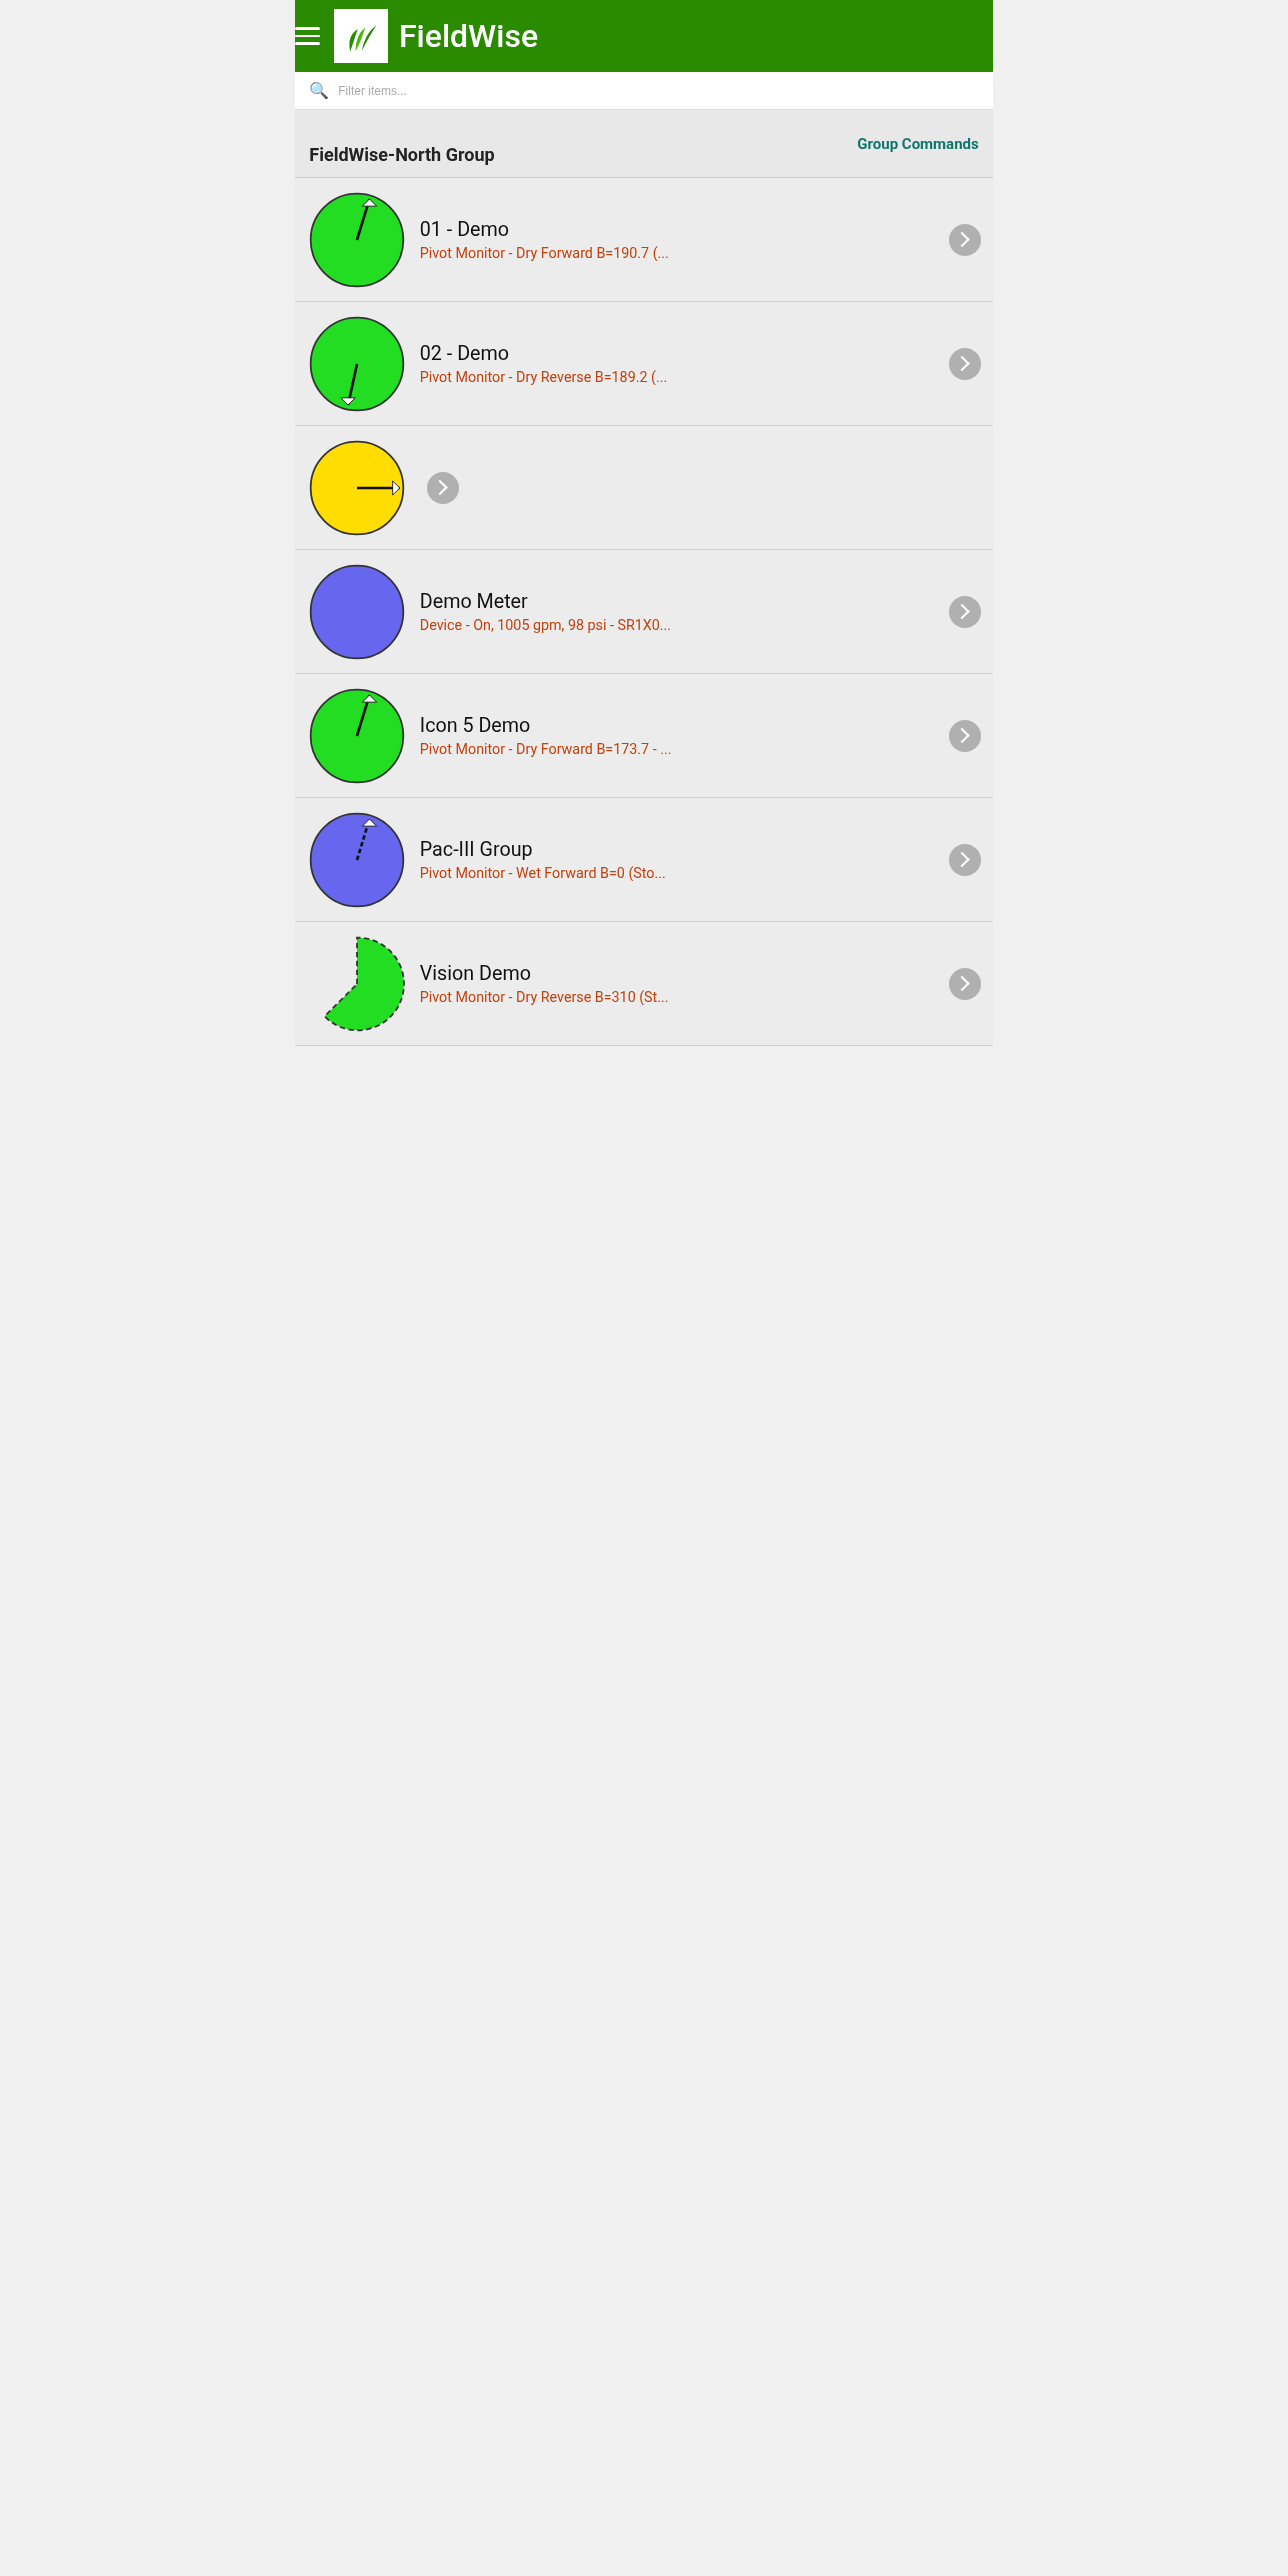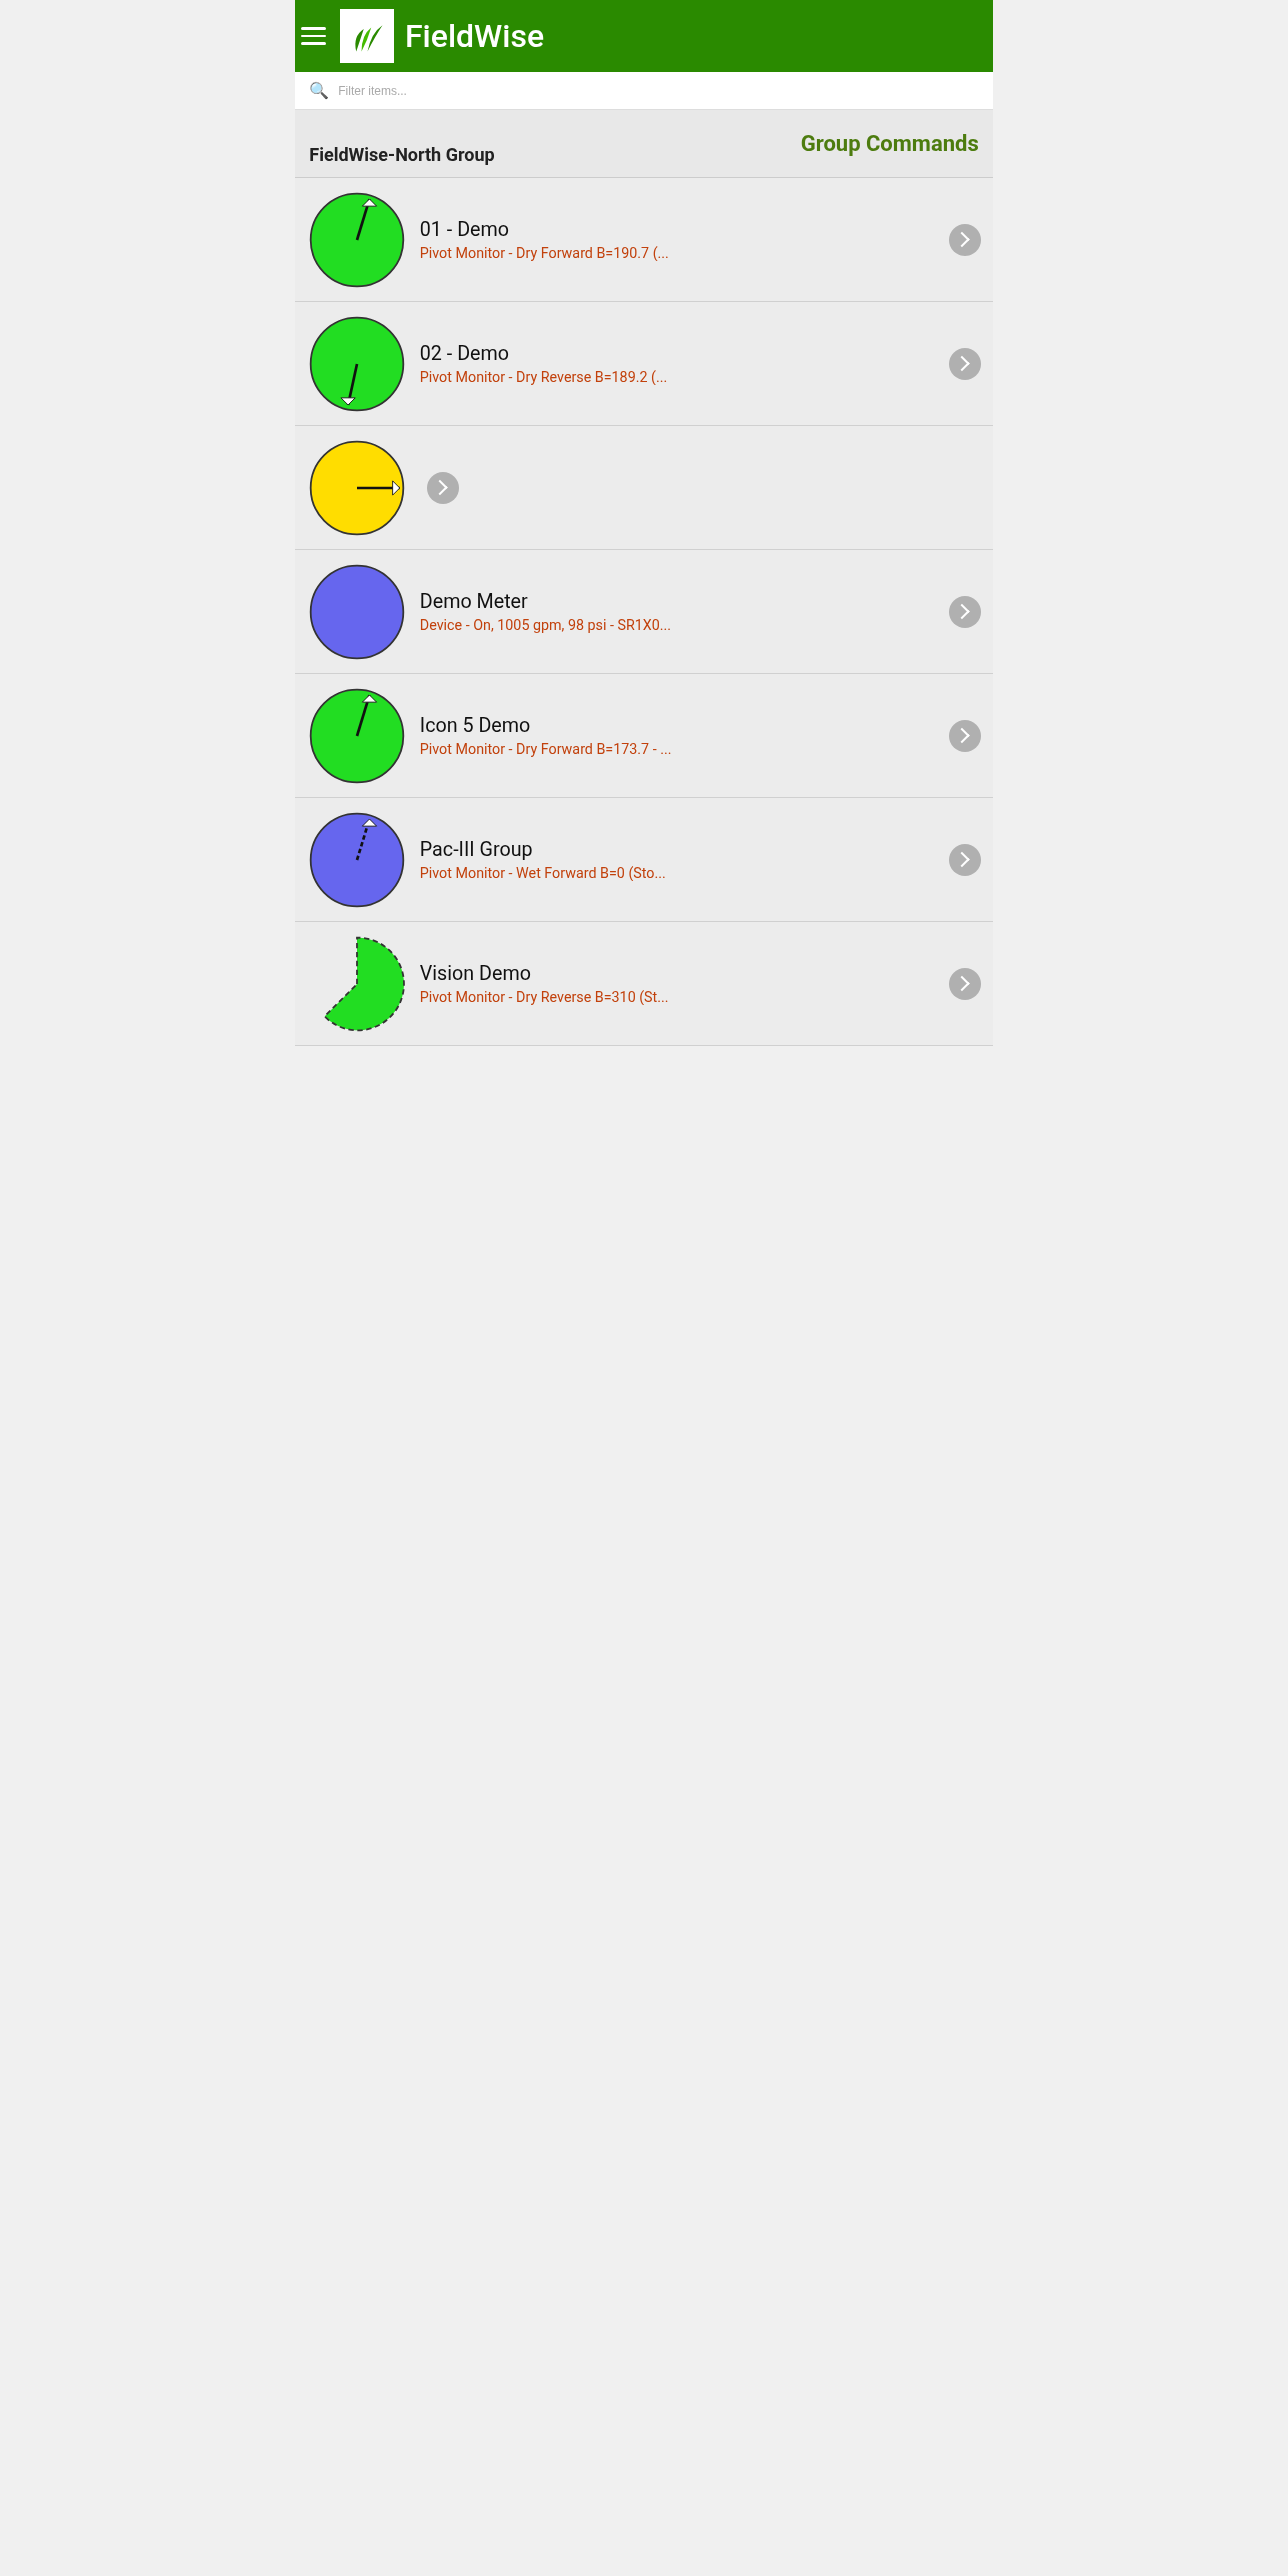--- a/index.html
+++ b/index.html
@@ -9,21 +9,21 @@
       background: #f0f0f0;
       max-width: 698px;
       margin: 0 auto;
     }
 
     
     .header {
       background: #2a8a00;
       display: flex;
       align-items: center;
-      padding: 9px 6px;
+      padding: 9px 0;
       height: 72px;
     }
     .hamburger-icon {
       display: flex;
       flex-direction: column;
       gap: 4.5px;
       cursor: pointer;
       margin-right: 14.3px;
     }
     .hamburger-icon span {
@@ -87,23 +87,23 @@
       padding: 12.5px 14.3px;
       border-bottom: 0.9px solid #ccc;
     }
     .group-name {
       font-size: 18px;
       font-weight: 700;
       color: #222;
       margin-top: 21px;
     }
     .group-commands {
-      font-size: 22px;
+      font-size: 15px;
       font-weight: 700;
-      color: #4d7c0f;
+      color: #0f766e;
       cursor: pointer;
     }
 
     
     .device-list {
       background: #ececec;
     }
     .device-item {
       background: #ececec;
       display: flex;

